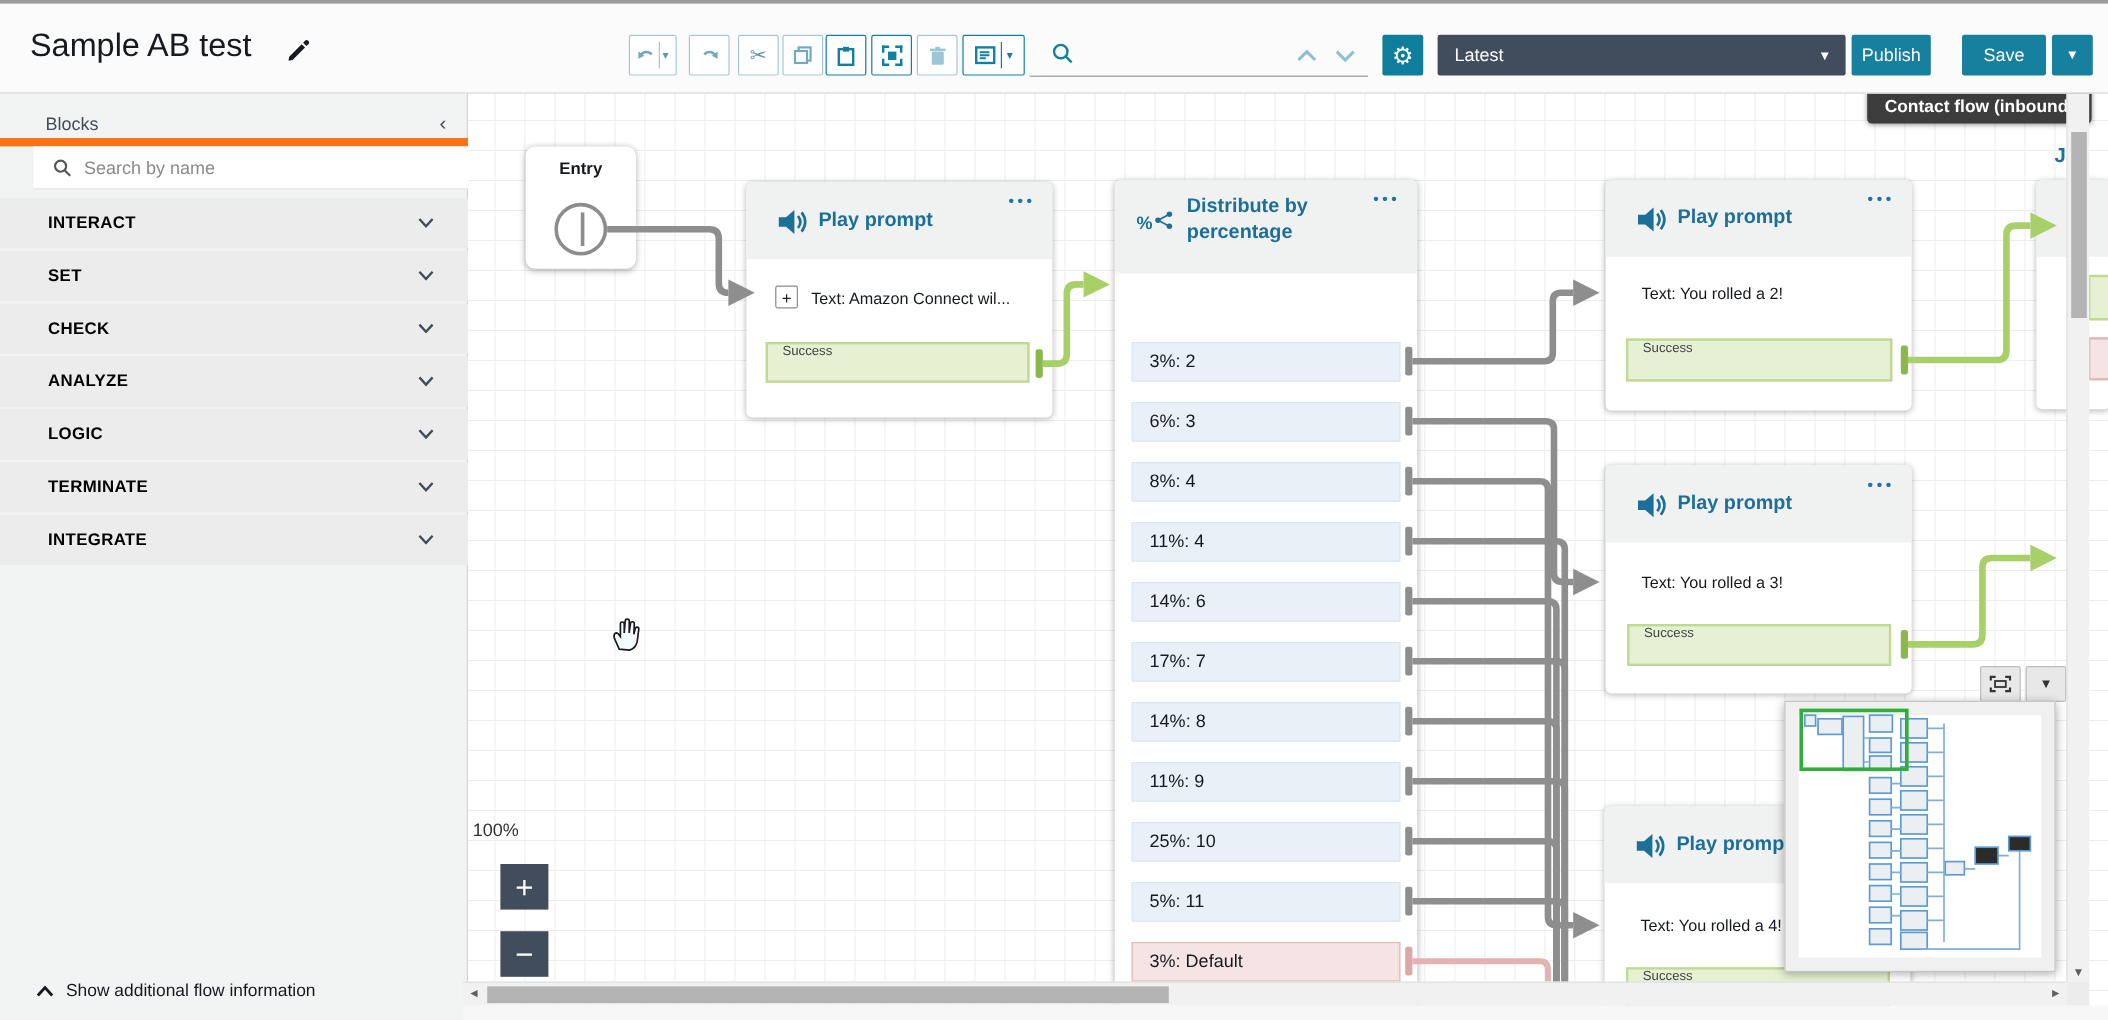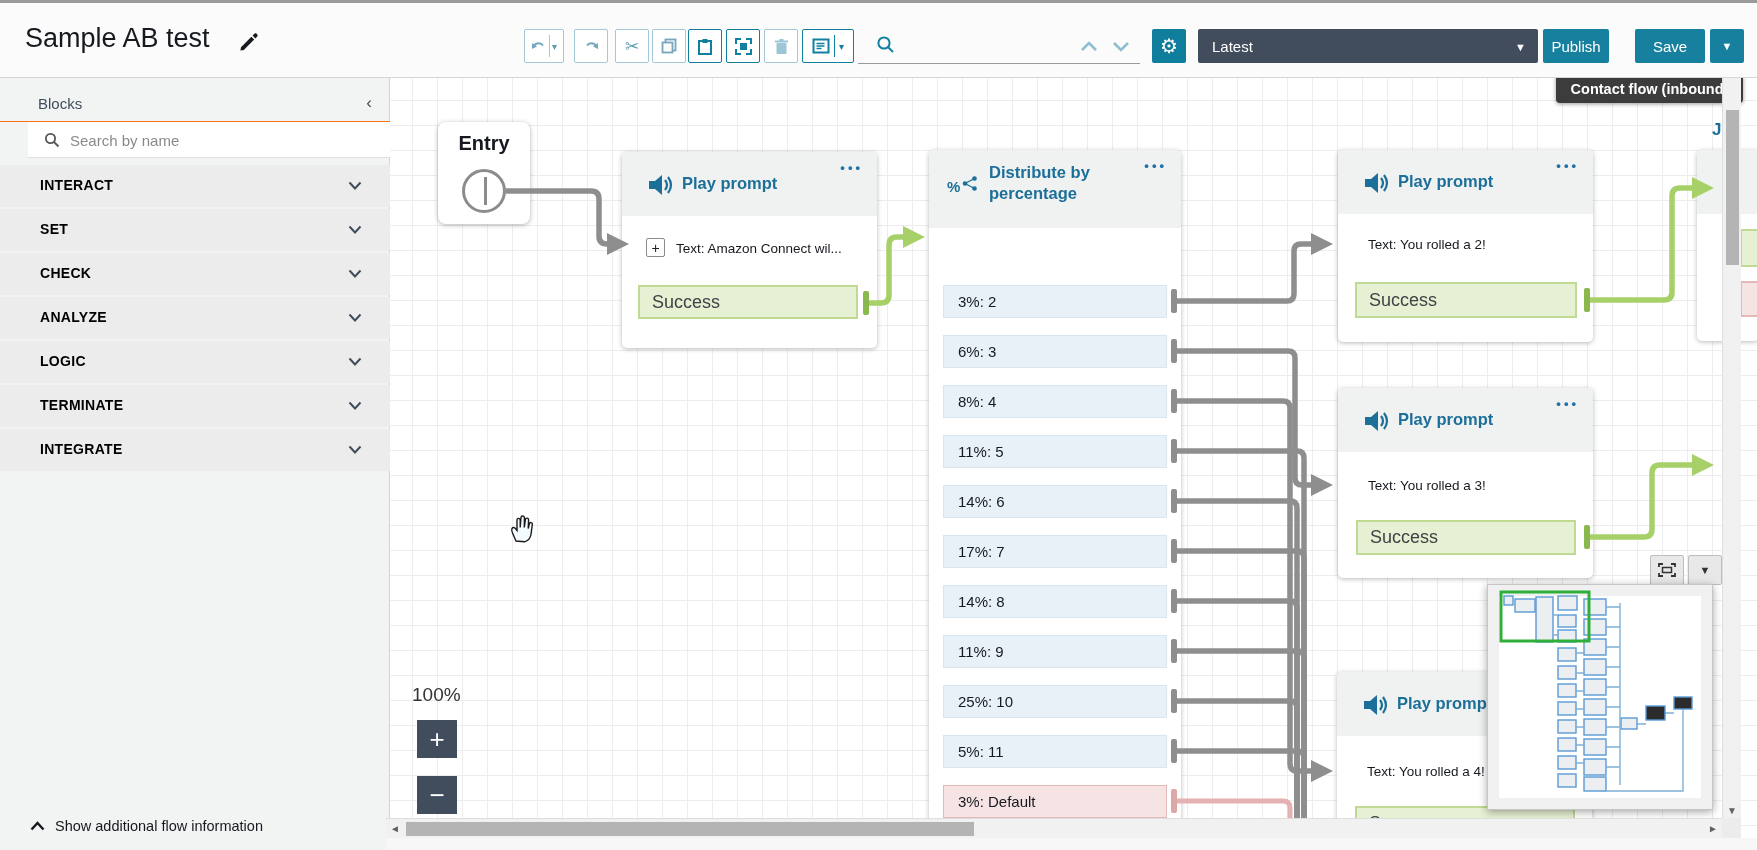--- a/index.html
+++ b/index.html
@@ -14,52 +14,52 @@
   .tb-btn.strong { border-color:#11809f; }
   .tb-caret { font-size:10px; color:#5f99b0; }
   .searchline { position:absolute; left:858px; top:60px; width:282px; height:1px; background:#9a9a9a; }
   .gearbtn { position:absolute; left:1152px; top:26px; width:34px; height:34px; background:#0f7d9c; border-radius:2px; color:#fff; font-size:20px; display:flex; align-items:center; justify-content:center; cursor:pointer; }
   .versionsel { position:absolute; left:1198px; top:26px; width:340px; height:34px; background:#414d5c; border-radius:2px; color:#fff; font-size:15px; display:flex; align-items:center; padding-left:14px; cursor:pointer; }
   .versionsel .vcaret { position:absolute; right:12px; top:12px; color:#fff; font-size:11px; }
   .teal-btn { position:absolute; top:26px; height:34px; background:#17809e; border-radius:2px; color:#fff; font-size:15px; display:flex; align-items:center; justify-content:center; cursor:pointer; border:none; }
 
   
   .sidebar { position:absolute; left:0; top:78px; width:390px; height:772px; background:#f2f3f3; border-right:1px solid #d1d5d5; z-index:20; }
-  .blocks-head { position:absolute; left:0; top:8px; width:390px; height:36px; border-bottom:1px solid #f97316; }
+  .blocks-head { position:absolute; left:0; top:8px; width:390px; height:36px; border-bottom:7px solid #f97316; }
   .blocks-title { position:absolute; left:38px; top:9px; font-size:15px; color:#414d5c; }
   .collapse-chev { position:absolute; right:18px; top:7px; font-size:17px; color:#414d5c; cursor:pointer; }
   .side-search { position:absolute; left:28px; top:44px; width:362px; height:36px; background:#fff; border-bottom:1px solid #e0e0e0; }
   .side-search input { position:absolute; left:42px; top:6px; width:300px; height:24px; border:none; outline:none; font-size:15px; color:#333; background:transparent; font-family:"Liberation Sans", sans-serif; }
   .side-search input::placeholder { color:#8a8a8a; }
   .cat-wrap { position:absolute; left:0; top:87px; width:390px; }
   .cat-row { position:relative; width:390px; height:42px; background:#ececec; margin-bottom:2px; cursor:pointer; }
   .cat-label { position:absolute; left:40px; top:12px; font-size:14px; font-weight:bold; color:#000000; letter-spacing:.3px; }
   .cat-chev { position:absolute; right:28px; top:16px; }
   .side-footer { position:absolute; left:30px; top:736px; width:340px; height:24px; display:flex; align-items:center; cursor:pointer; }
   .side-footer span { font-size:14.5px; color:#16191f; margin-left:10px; }
 
   
   .canvas { position:absolute; left:390px; top:78px; width:1367px; height:772px; background-color:#ffffff;
     background-image:linear-gradient(#ededed 1px, transparent 1px),linear-gradient(90deg,#ededed 1px, transparent 1px);
     background-size:25px 25px; background-position:-3px -3px; }
-  .zoomlabel { position:absolute; left:412px; top:684px; font-size:19px; color:#333; z-index:6; }
+  .zoomlabel { position:absolute; left:394px; top:684px; font-size:15px; color:#333; z-index:6; }
   .zoombtn { position:absolute; left:417px; width:40px; height:38px; background:#414d5c; color:#fff; font-size:26px; display:flex; align-items:center; justify-content:center; cursor:pointer; z-index:6; }
 
   .flow-badge { position:absolute; left:1556px; top:74px; width:187px; height:29px; background:#3c3c3c; border-radius:4px; color:#fff; font-size:14.5px; font-weight:bold; display:flex; align-items:center; justify-content:center; z-index:26; box-shadow:0 1px 4px rgba(0,0,0,.4); }
 
   .card { position:absolute; background:#fff; border-radius:5px; box-shadow:0 1px 5px rgba(0,0,0,.28); z-index:3; }
   .pp-header { position:absolute; left:0; top:0; right:0; height:64px; background:#f0f1f1; border-radius:5px 5px 0 0; }
   .pp-title { position:absolute; left:60px; top:22px; font-size:16.5px; font-weight:bold; color:#1c6f99; }
   .dots { position:absolute; top:8px; right:14px; color:#2073a8; font-size:13px; letter-spacing:3px; font-weight:bold; cursor:pointer; }
   .pp-text { position:absolute; font-size:13.5px; color:#16191f; }
   .expand-box { position:absolute; left:24px; top:86px; width:19px; height:19px; border:1px solid #8b8b8b; border-radius:2px; font-size:14px; color:#222; display:flex; align-items:center; justify-content:center; cursor:pointer; background:#fff; }
-  .success-row { position:absolute; background:#e6f0d2; border:2px solid #c0da93; font-size:18px; color:#3f4347; display:flex; align-items:center; padding-left:12px; }
+  .success-row { position:absolute; background:#e6f0d2; border:2px solid #c0da93; font-size:11px; color:#3f4347; display:flex; padding-left:12px; }
 
   .entry-card { position:absolute; left:438px; top:122px; width:92px; height:102px; background:#fff; border-radius:8px; box-shadow:0 1px 5px rgba(0,0,0,.3); z-index:3; }
-  .entry-label { position:absolute; left:0; top:10px; width:100%; text-align:center; font-size:20px; font-weight:bold; color:#16191f; }
+  .entry-label { position:absolute; left:0; top:10px; width:100%; text-align:center; font-size:14px; font-weight:bold; color:#16191f; }
   .entry-circle { position:absolute; left:24px; top:47px; width:44px; height:44px; border:3px solid #8c8c8c; border-radius:50%; }
   .entry-bar { position:absolute; left:44px; top:55px; width:3px; height:28px; background:#8c8c8c; }
 
   .dist-rows { position:absolute; left:14px; top:0; width:224px; }
   .dist-row { position:absolute; left:0; width:224px; height:33px; background:#e9f1f8; border:1px solid #d9e6f0; display:flex; align-items:center; padding-left:14px; font-size:15px; color:#16191f; cursor:pointer; }
   .dist-row.default { background:#f6e4e4; border-color:#e2b8b8; }
 
   .minimap { position:absolute; left:1487px; top:584px; width:226px; height:226px; background:#f0f0f0; border:1px solid #c6c6c6; box-shadow:0 2px 8px rgba(0,0,0,.35); z-index:22; }
   .mapbtn { position:absolute; top:555px; width:34px; height:30px; background:#e8e8e8; border:1px solid #bdbdbd; border-radius:2px; display:flex; align-items:center; justify-content:center; cursor:pointer; z-index:22; color:#333; }
 
@@ -128,21 +128,21 @@
           <path d="M3,7.5 L12.5,2.5 M3,7.5 L12.5,12.5" stroke="#1c6f99" stroke-width="1.4"></path>
         </svg>
       <span class="pp-title" style="top:13px;">Distribute by</span>
       <span class="pp-title" style="top:34px;">percentage</span>
       <span class="dots">•••</span>
     </div>
     <div class="dist-rows">
         <div class="dist-row" style="top: 135px;">3%: 2</div>
         <div class="dist-row" style="top: 185px;">6%: 3</div>
         <div class="dist-row" style="top: 235px;">8%: 4</div>
-        <div class="dist-row" style="top: 285px;">11%: 5</div>
+        <div class="dist-row" style="top: 285px;">11%: 4</div>
         <div class="dist-row" style="top: 335px;">14%: 6</div>
         <div class="dist-row" style="top: 385px;">17%: 7</div>
         <div class="dist-row" style="top: 435px;">14%: 8</div>
         <div class="dist-row" style="top: 485px;">11%: 9</div>
         <div class="dist-row" style="top: 535px;">25%: 10</div>
         <div class="dist-row" style="top: 585px;">5%: 11</div>
         <div class="dist-row default" style="top: 635px;">3%: Default</div>
       </div>
   </div>
 

